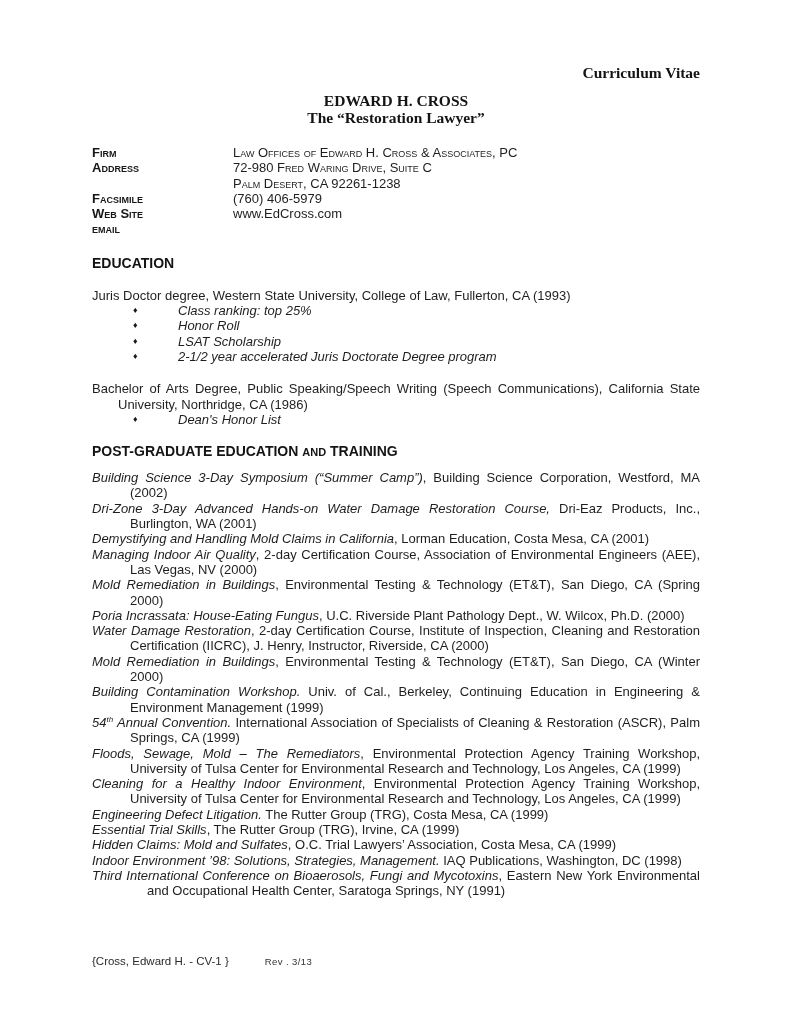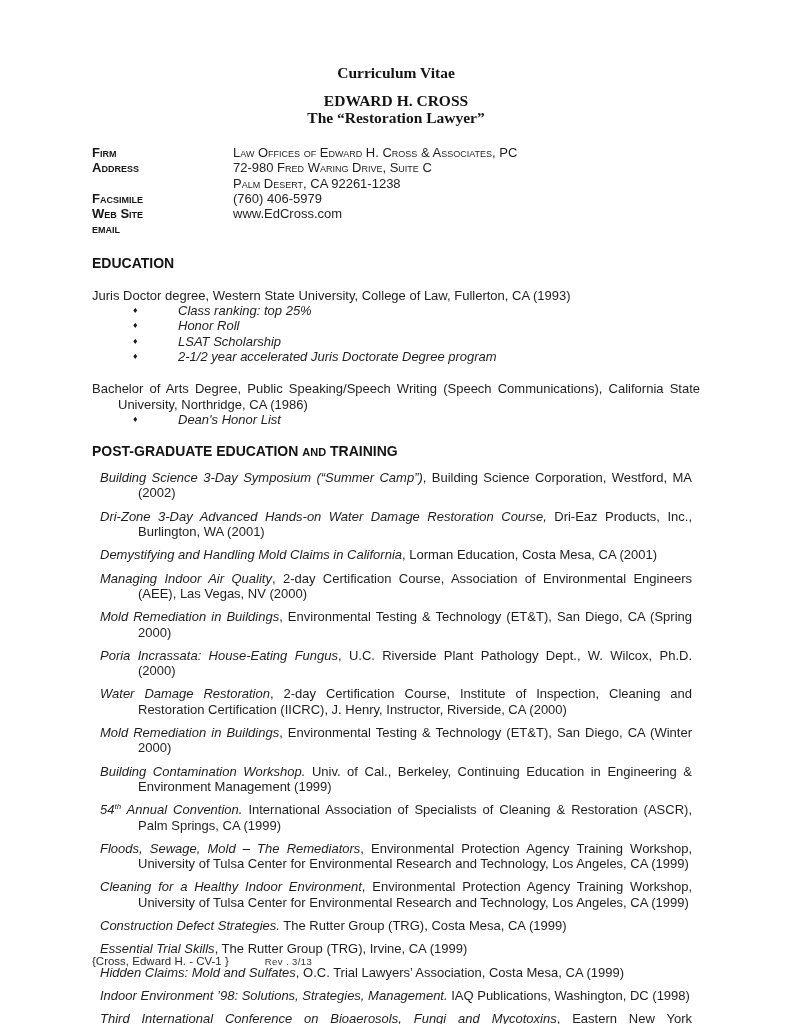--- a/index.html
+++ b/index.html
@@ -6,21 +6,21 @@
   .page {
     position:relative; width:791px; height:1024px; background:#ffffff;
     overflow:hidden; color:#1e1e1e;
     font-family:"Liberation Sans", sans-serif;
     font-size:13px; line-height:15.3px;
   }
   .content { padding:0 91px 0 92px; }
 
   
   .title-block { text-align:center; font-family:"Liberation Serif", serif; font-weight:700; color:#141414; font-size:15.5px; }
-  .doc-label { padding-top:65px; line-height:16px; }
+  .doc-label { padding-top:65px; line-height:16px;text-align:right; }
   .name { margin-top:12px; line-height:16px; }
   .tagline { line-height:17px; }
 
   
   .contact { margin-top:19px; }
   .c-row { display:flex; align-items:flex-start; }
   .c-label { flex:0 0 141px; font-weight:700; font-variant:small-caps; color:#161616; }
   .c-values { flex:1 1 auto; }
   .c-line.sc { font-variant:small-caps; }
 
@@ -31,21 +31,21 @@
   #pg-heading .small-caps-word { font-size:11px; }
 
   
   .edu-text { margin:17px 0 0 0; text-align:justify; padding-left:26px; text-indent:-26px; }
   .bullet-row { display:flex; }
   .bullet { flex:0 0 45px; margin-left:41px; font-size:9px; line-height:15.3px; color:#1a1a1a; }
   .bullet-text { font-style:italic; }
 
   
   .pg-items { margin-top:10px; }
-  .pg-item { margin:8px; text-align:justify; padding-left:38px; text-indent:-38px; }
+  .pg-item { margin:0; text-align:justify; padding-left:38px; text-indent:-38px; }
   .pg-item .t { font-style:italic; }
   .pg-item.indent-lg { padding-left:55px; text-indent:-55px; }
   sup { font-size:8px; vertical-align:super; line-height:0; }
 
   
   .footer { position:absolute; left:92px; top:954px; font-size:11.5px; line-height:14px; color:#2a2a2a; }
   .footer .rev { font-size:9.5px; margin-left:36px; letter-spacing:0.4px; color:#333; }
 </style>
 </head>
 <body>
@@ -127,21 +127,21 @@
         <p class="pg-item"><span class="t">Demystifying and Handling Mold Claims in California</span><span class="r">, Lorman Education, Costa Mesa, CA (2001)</span></p>
         <p class="pg-item"><span class="t">Managing Indoor Air Quality</span><span class="r">, 2-day Certification Course, Association of Environmental Engineers (AEE), Las Vegas, NV (2000)</span></p>
         <p class="pg-item"><span class="t">Mold Remediation in Buildings</span><span class="r">, Environmental Testing &amp; Technology (ET&amp;T), San Diego, CA (Spring 2000)</span></p>
         <p class="pg-item"><span class="t">Poria Incrassata: House-Eating Fungus</span><span class="r">, U.C. Riverside Plant Pathology Dept., W. Wilcox, Ph.D. (2000)</span></p>
         <p class="pg-item"><span class="t">Water Damage Restoration</span><span class="r">, 2-day Certification Course, Institute of Inspection, Cleaning and Restoration Certification (IICRC), J. Henry, Instructor, Riverside, CA (2000)</span></p>
         <p class="pg-item"><span class="t">Mold Remediation in Buildings</span><span class="r">, Environmental Testing &amp; Technology (ET&amp;T), San Diego, CA (Winter 2000)</span></p>
         <p class="pg-item"><span class="t">Building Contamination Workshop.</span><span class="r"> Univ. of Cal., Berkeley, Continuing Education in Engineering &amp; Environment Management (1999)</span></p>
         <p class="pg-item"><span class="t"><span>54</span><sup>th</sup><span> Annual Convention.</span></span><span class="r"> International Association of Specialists of Cleaning &amp; Restoration (ASCR), Palm Springs, CA (1999)</span></p>
         <p class="pg-item"><span class="t">Floods, Sewage, Mold – The Remediators</span><span class="r">, Environmental Protection Agency Training Workshop, University of Tulsa Center for Environmental Research and Technology, Los Angeles, CA (1999)</span></p>
         <p class="pg-item"><span class="t">Cleaning for a Healthy Indoor Environment</span><span class="r">, Environmental Protection Agency Training Workshop, University of Tulsa Center for Environmental Research and Technology, Los Angeles, CA (1999)</span></p>
-        <p class="pg-item"><span class="t">Construction Defect Strategies.</span><span class="r"> The Rutter Group (TRG), Costa Mesa, CA (1999)</span></p>
+        <p class="pg-item"><span class="t">Engineering Defect Litigation.</span><span class="r"> The Rutter Group (TRG), Costa Mesa, CA (1999)</span></p>
         <p class="pg-item"><span class="t">Essential Trial Skills</span><span class="r">, The Rutter Group (TRG), Irvine, CA (1999)</span></p>
         <p class="pg-item"><span class="t">Hidden Claims: Mold and Sulfates</span><span class="r">, O.C. Trial Lawyers’ Association, Costa Mesa, CA (1999)</span></p>
         <p class="pg-item"><span class="t">Indoor Environment ’98: Solutions, Strategies, Management.</span><span class="r"> IAQ Publications, Washington, DC (1998)</span></p>
         <p class="pg-item indent-lg"><span class="t">Third International Conference on Bioaerosols, Fungi and Mycotoxins</span><span class="r">, Eastern New York Environmental and Occupational Health Center, Saratoga Springs, NY (1991)</span></p>
       </div>
 
   </div>
 
   <div class="footer">
     <span>{Cross, Edward H. - CV-1 }</span><span class="rev">Rev .  3/13</span>

